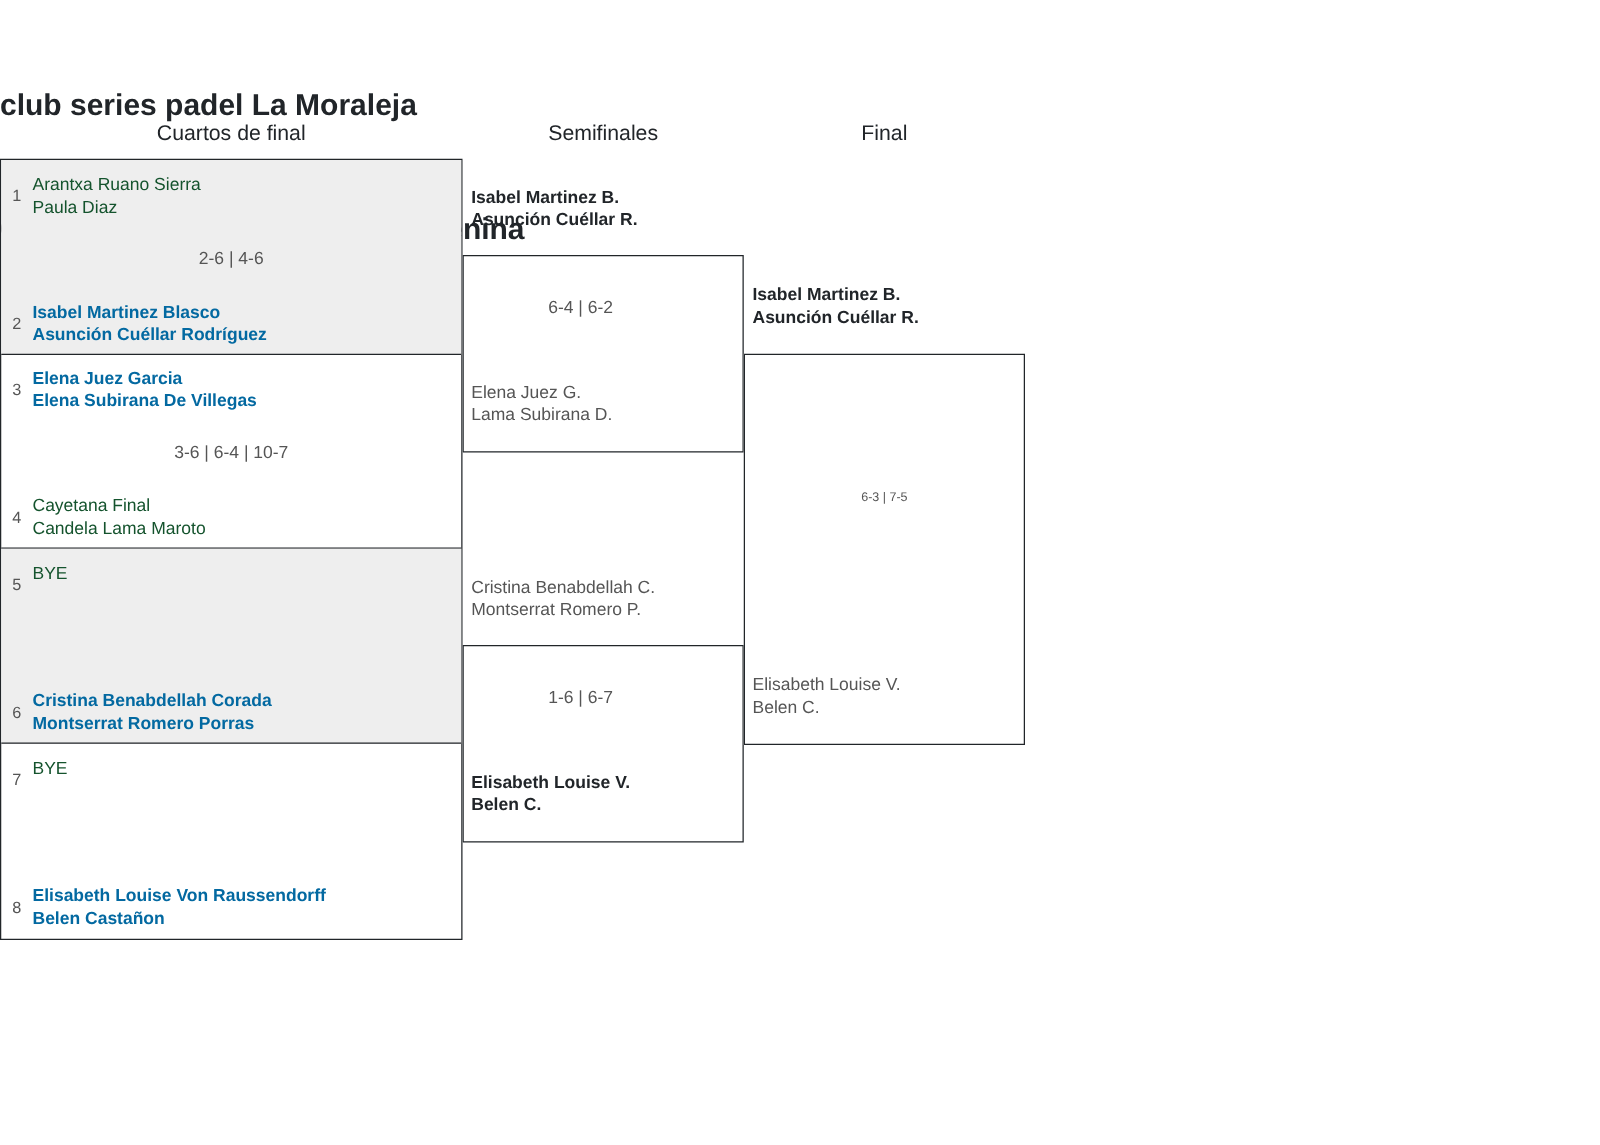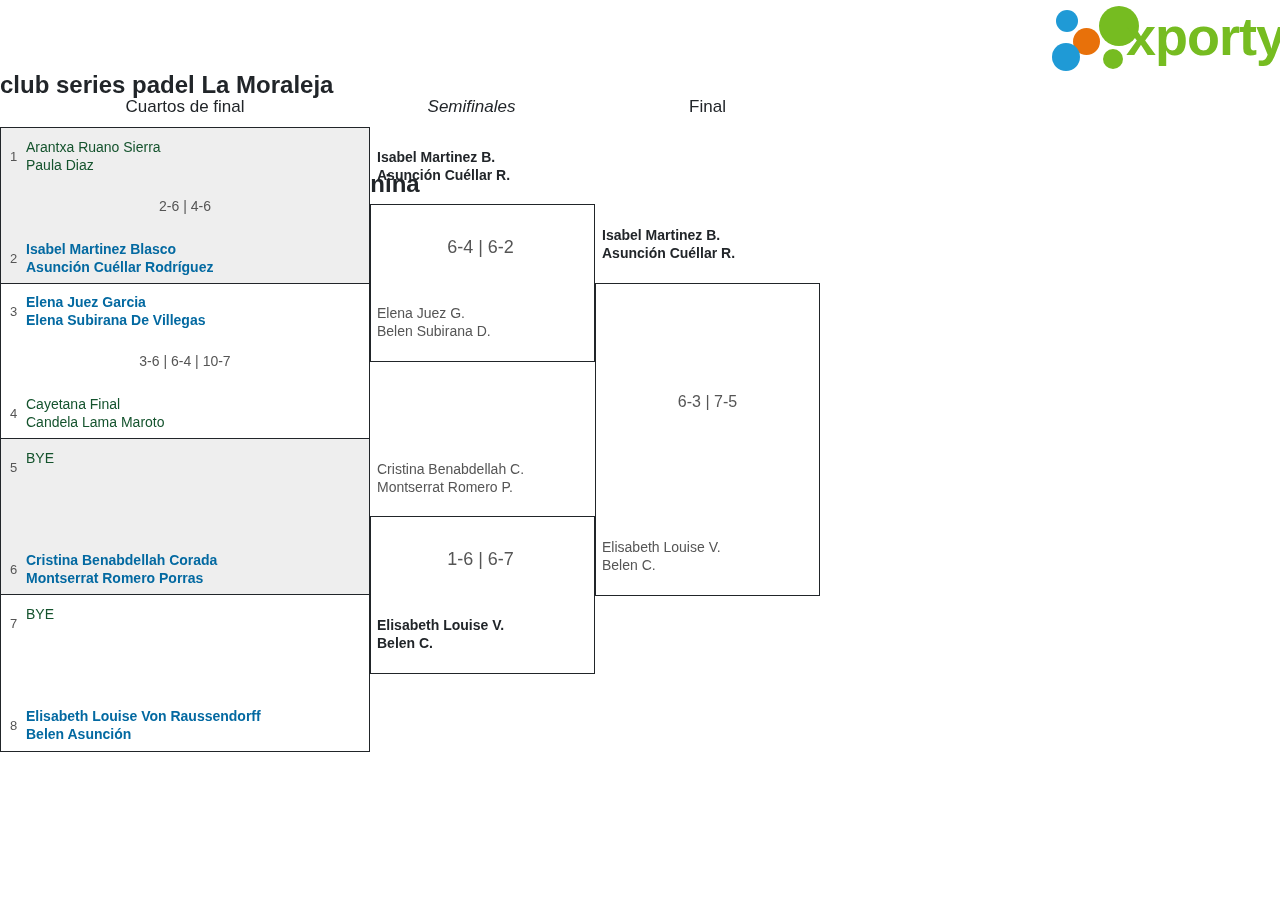--- a/index.html
+++ b/index.html
@@ -57,21 +57,21 @@
   
   .round-header {
     position: absolute;
     top: 96px;
     font-size: 17px;
     color: #212529;
     text-align: center;
     line-height: 22px;
   }
   #round-header-0 { left: 0px;   width: 370px; }
-  #round-header-1 { left: 359px; width: 225px; font-style: italic; }
+  #round-header-1 { left: 370px; width: 225px; }
   #round-header-2 { left: 595px; width: 225px; }
 
   
   #bracket {
     position: absolute;
     left: 0; top: 127px;
     width: 1280px; height: 640px;
   }
 
   
@@ -163,24 +163,24 @@
   }
   .r2-team.winner { color: #212529; font-weight: bold; }
   .r2-team .p2 { display: block; }
   #r2-team-0a { top: 21px;  }
   #r2-team-0b { top: 177px; }
   #r2-team-1a { top: 333px; }
   #r2-team-1b { top: 489px; }
 
   .r2-score {
     position: absolute;
-    left: 368px;
-    width: 225px;
-    text-align: center;
-    font-size: 18px;
+    left: 352px;
+    width: 225px;
+    text-align: center;
+    font-size: 14px;
     color: #555555;
   }
   #r2-score-0 { top: 110px; }
   #r2-score-1 { top: 422px; }
 
   
   #r3-box-0 {
     position: absolute;
     left: 595px;
     top: 156px;
@@ -204,42 +204,34 @@
   .r3-team.winner { color: #212529; font-weight: bold; }
   .r3-team .p2 { display: block; }
   #r3-team-0a { top: 99px;  }
   #r3-team-0b { top: 411px; }
   #r3-score-0 {
     position: absolute;
     left: 595px;
     top: 266px;
     width: 225px;
     text-align: center;
-    font-size: 16px;
+    font-size: 10px;
     color: #555555;
   }
 </style>
 </head>
 <body>
 
 <div id="header-bar">
 
   <div id="tournament-title">
     <span id="title-line-1">club series padel La Moraleja</span>
     <span id="title-line-2">Cuadro de consolación. 3ª Femenina</span>
   </div>
 
-  <div id="brand-logo">
-    <span class="logo-dot" id="logo-dot-blue-top"></span>
-    <span class="logo-dot" id="logo-dot-orange"></span>
-    <span class="logo-dot" id="logo-dot-green-big"></span>
-    <span class="logo-dot" id="logo-dot-blue-bot"></span>
-    <span class="logo-dot" id="logo-dot-green-sm"></span>
-    <span id="logo-wordmark">xporty</span>
-  </div>
 
 </div>
 
 <div class="round-header" id="round-header-0">Cuartos de final</div>
 <div class="round-header" id="round-header-1">Semifinales</div>
 <div class="round-header" id="round-header-2">Final</div>
 
 <div id="bracket">
 
   <div id="round-1-column">
@@ -281,32 +273,32 @@
     </div>
 
     <div class="r1-match" id="r1-match-3">
       <div class="r1-team top">
         <span class="seed-no">7</span>
         <span class="team-names"><span class="p1">BYE</span><span class="p2"></span></span>
       </div>
       <div class="r1-score"></div>
       <div class="r1-team bottom">
         <span class="seed-no">8</span>
-        <span class="team-names winner"><span class="p1">Elisabeth Louise Von Raussendorff</span><span class="p2">Belen Asunción</span></span>
+        <span class="team-names winner"><span class="p1">Elisabeth Louise Von Raussendorff</span><span class="p2">Belen Castañon</span></span>
       </div>
     </div>
 
   </div>
 
   <div class="r2-box" id="r2-box-0"></div>
   <div class="r2-box" id="r2-box-1"></div>
 
   <div class="r2-team winner" id="r2-team-0a"><span class="p1">Isabel Martinez B.</span><span class="p2">Asunción Cuéllar R.</span></div>
   <div class="r2-score" id="r2-score-0">6-4 | 6-2</div>
-  <div class="r2-team" id="r2-team-0b"><span class="p1">Elena Juez G.</span><span class="p2">Belen Subirana D.</span></div>
+  <div class="r2-team" id="r2-team-0b"><span class="p1">Elena Juez G.</span><span class="p2">Lama Subirana D.</span></div>
 
   <div class="r2-team" id="r2-team-1a"><span class="p1">Cristina Benabdellah C.</span><span class="p2">Montserrat Romero P.</span></div>
   <div class="r2-score" id="r2-score-1">1-6 | 6-7</div>
   <div class="r2-team winner" id="r2-team-1b"><span class="p1">Elisabeth Louise V.</span><span class="p2">Belen C.</span></div>
 
   <div id="r3-box-0"></div>
 
   <div class="r3-team winner" id="r3-team-0a"><span class="p1">Isabel Martinez B.</span><span class="p2">Asunción Cuéllar R.</span></div>
   <div class="r3-score" id="r3-score-0">6-3 | 7-5</div>
   <div class="r3-team" id="r3-team-0b"><span class="p1">Elisabeth Louise V.</span><span class="p2">Belen C.</span></div>

